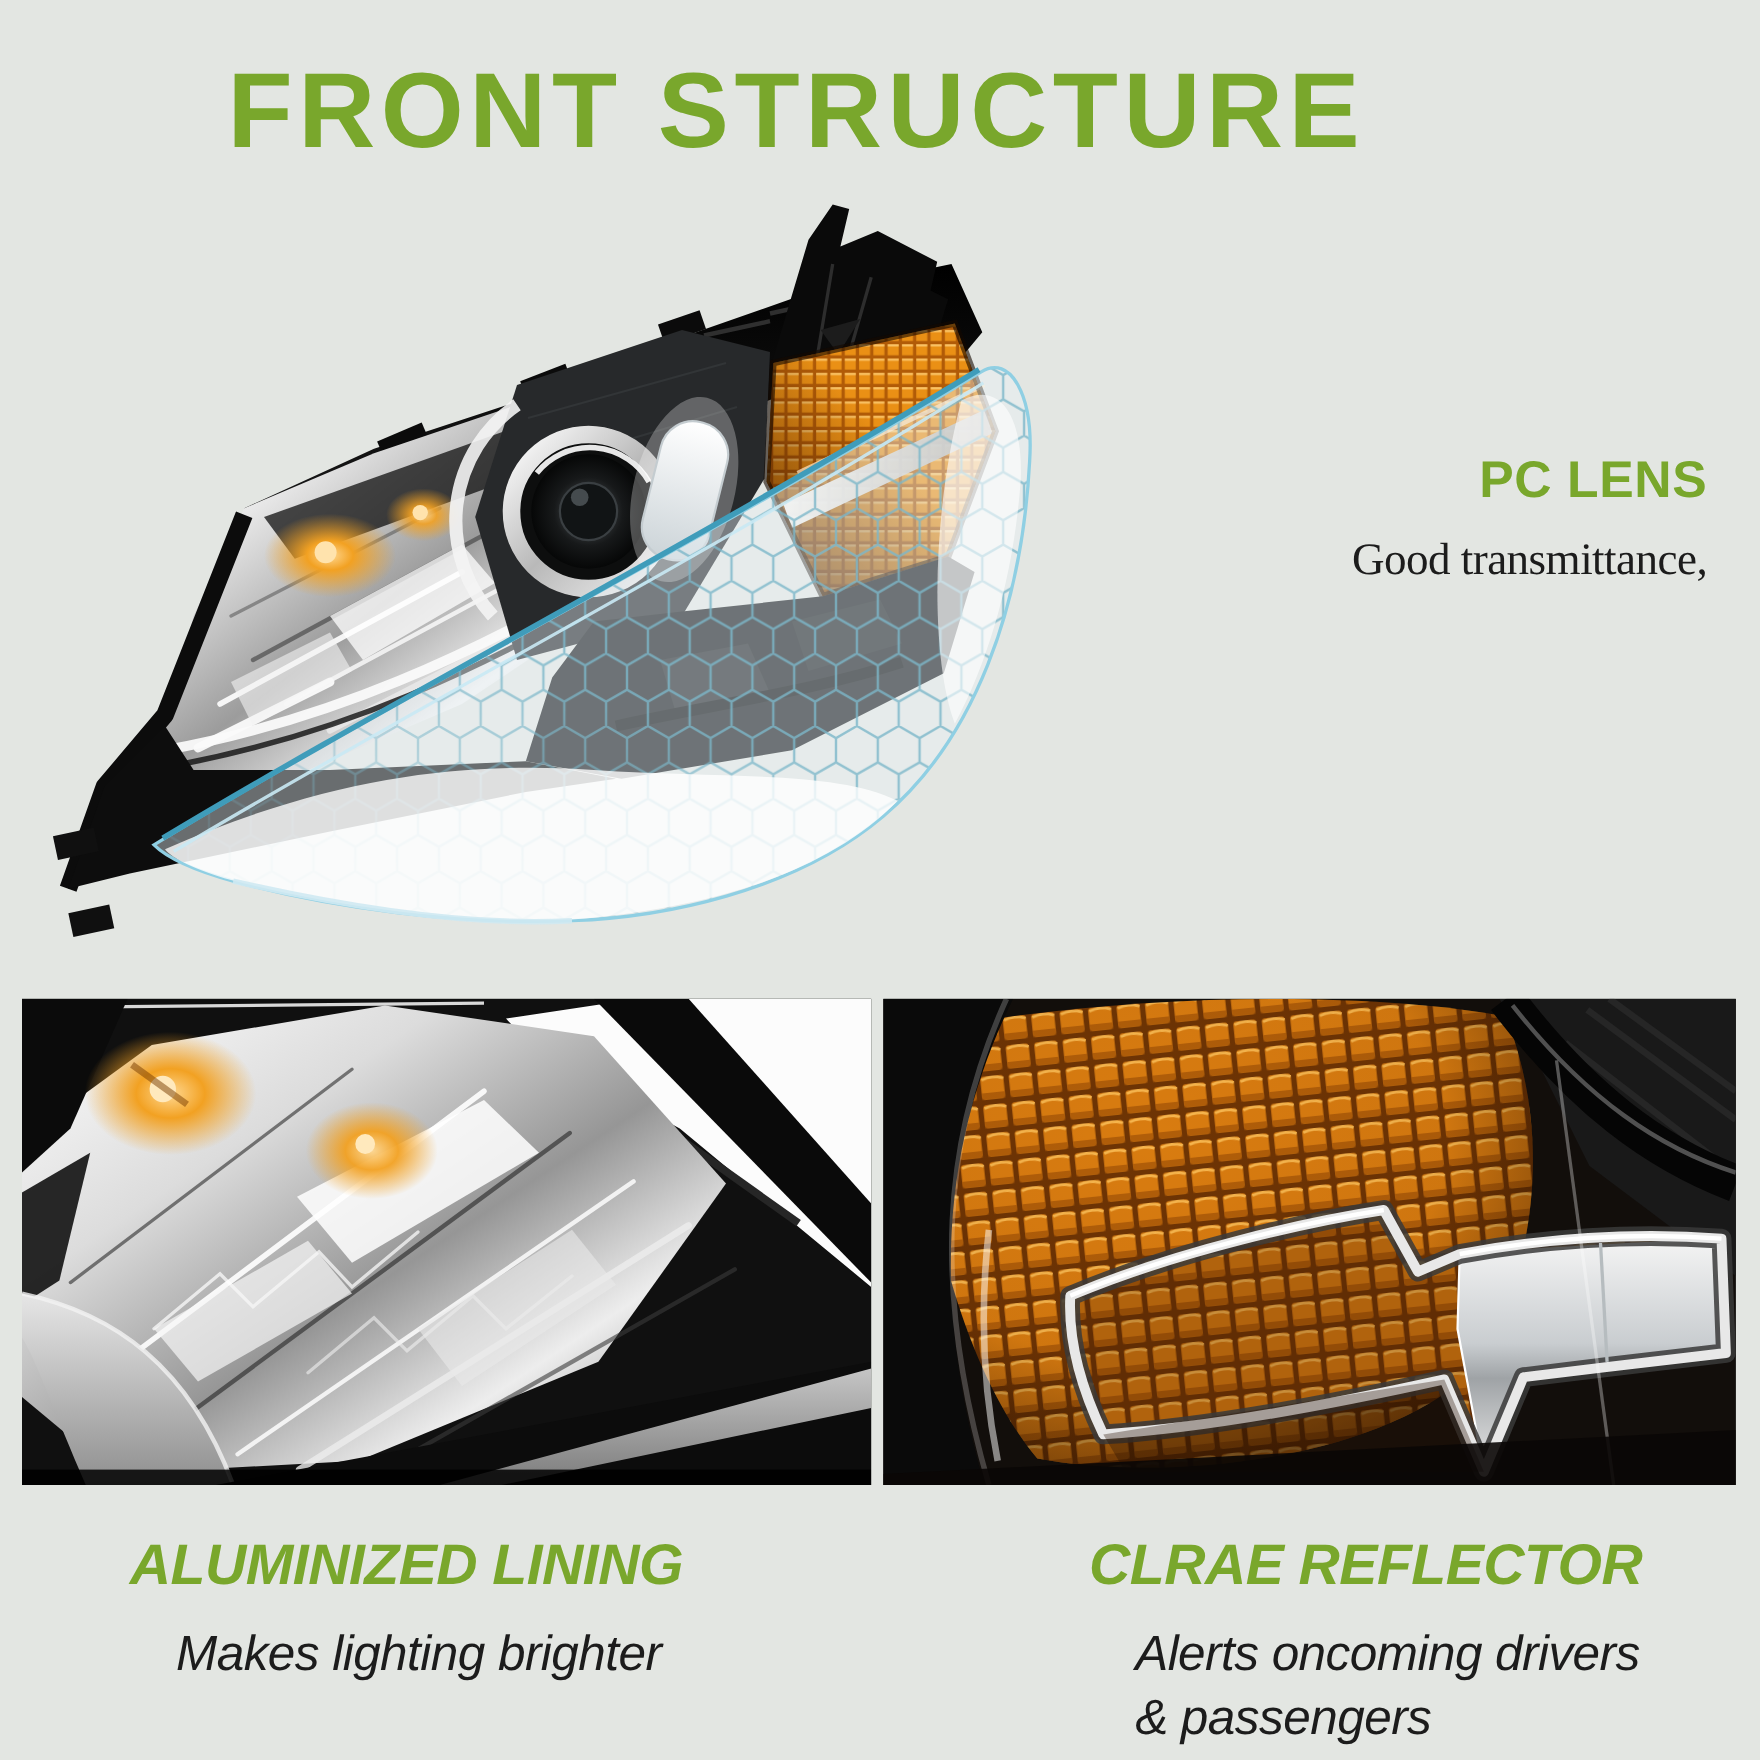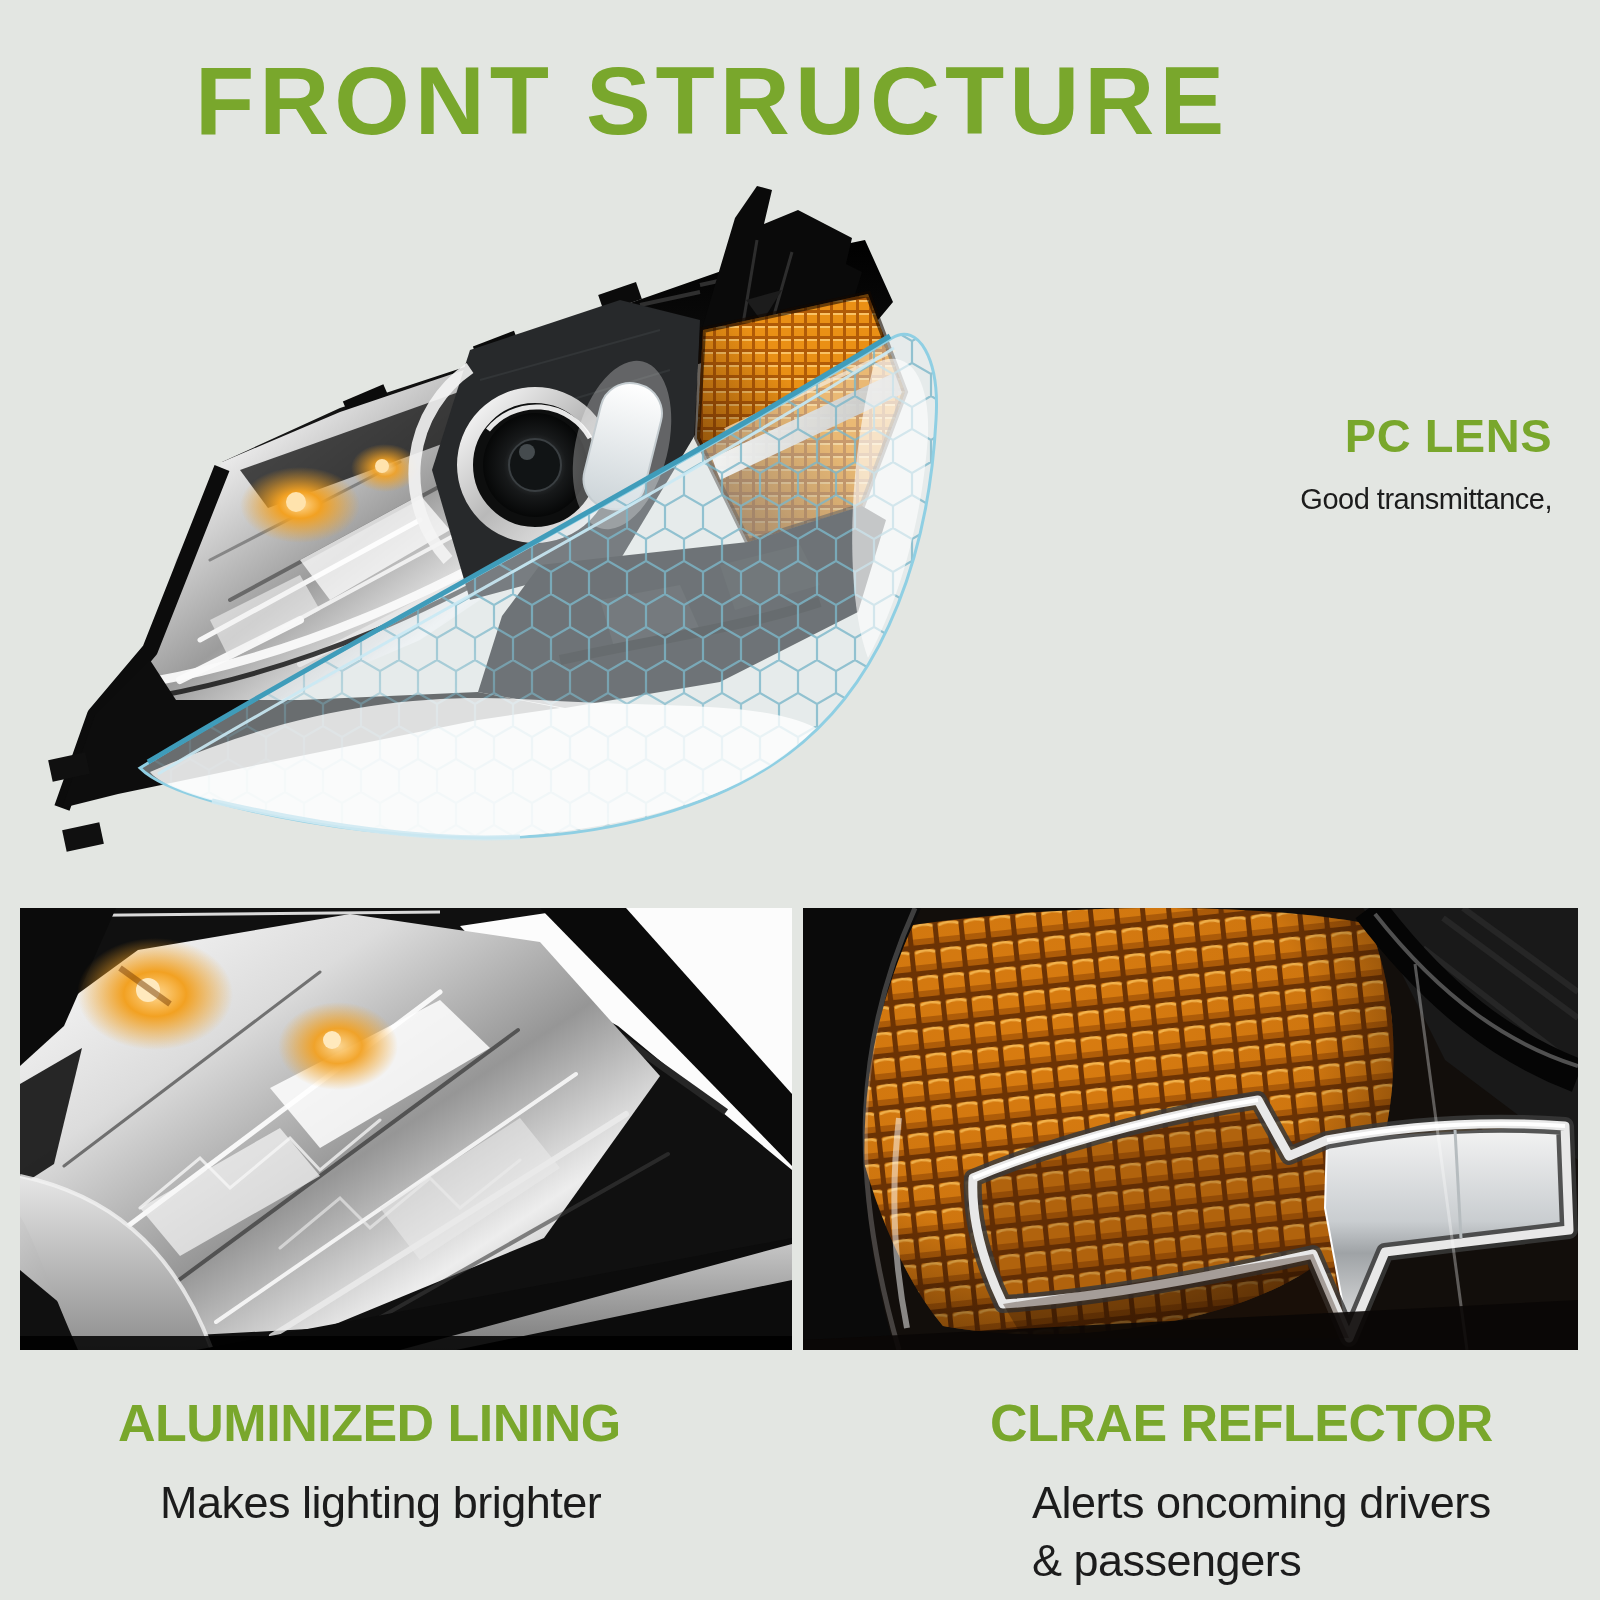--- a/index.html
+++ b/index.html
@@ -10,42 +10,42 @@
   *{margin:0;padding:0;box-sizing:border-box;}
   html,body{width:1600px;height:1600px;}
   body{
     background:var(--bg);
     font-family:"Liberation Sans", sans-serif;
     position:relative;
     overflow:hidden;
   }
   .page{position:absolute;inset:0;}
   .page-title{
-    position:absolute;top:50px;left:4px;width:1416px;
+    position:absolute;top:50px;left:16px;width:1416px;
     text-align:center;
     font-size:97px;font-weight:bold;letter-spacing:5px;
     color:var(--accent);
     line-height:1.05;
     white-space:nowrap;
   }
   .hero-svg{position:absolute;top:0;left:0;width:1600px;height:910px;}
   .callout{position:absolute;left:992px;top:408px;width:560px;text-align:right;}
   .callout-heading{
     font-size:47px;font-weight:bold;color:var(--accent);
     letter-spacing:0.5px;margin-bottom:16px;white-space:nowrap;
   }
   .callout-body{
-    font-size:29px;color:var(--text);line-height:1.42;
-    letter-spacing:-0.5px;white-space:nowrap;
+    font-size:41px;color:var(--text);line-height:1.42;
+    letter-spacing:-0.5px;white-space:nowrap;font-family:Liberation Serif, serif;
   }
   .panel{position:absolute;top:908px;height:442px;overflow:hidden;background:#101010;}
   .panel svg{display:block;width:100%;height:100%;}
   .panel-left{left:20px;width:772px;}
   .panel-right{left:803px;width:775px;}
-  .feature-caption{position:absolute;width:700px;}
+  .feature-caption{position:absolute;width:700px;font-style:italic;}
   .feature-caption.left{left:118px;top:1394px;}
   .feature-caption.right{left:990px;top:1394px;}
   .feature-heading{
     font-size:52px;font-weight:bold;color:var(--accent);
     letter-spacing:-0.5px;white-space:nowrap;line-height:1.15;
   }
   .feature-body{
     margin-top:20px;
     font-size:45px;color:var(--text);line-height:1.3;
     letter-spacing:-0.5px;white-space:nowrap;margin-left:42px;

